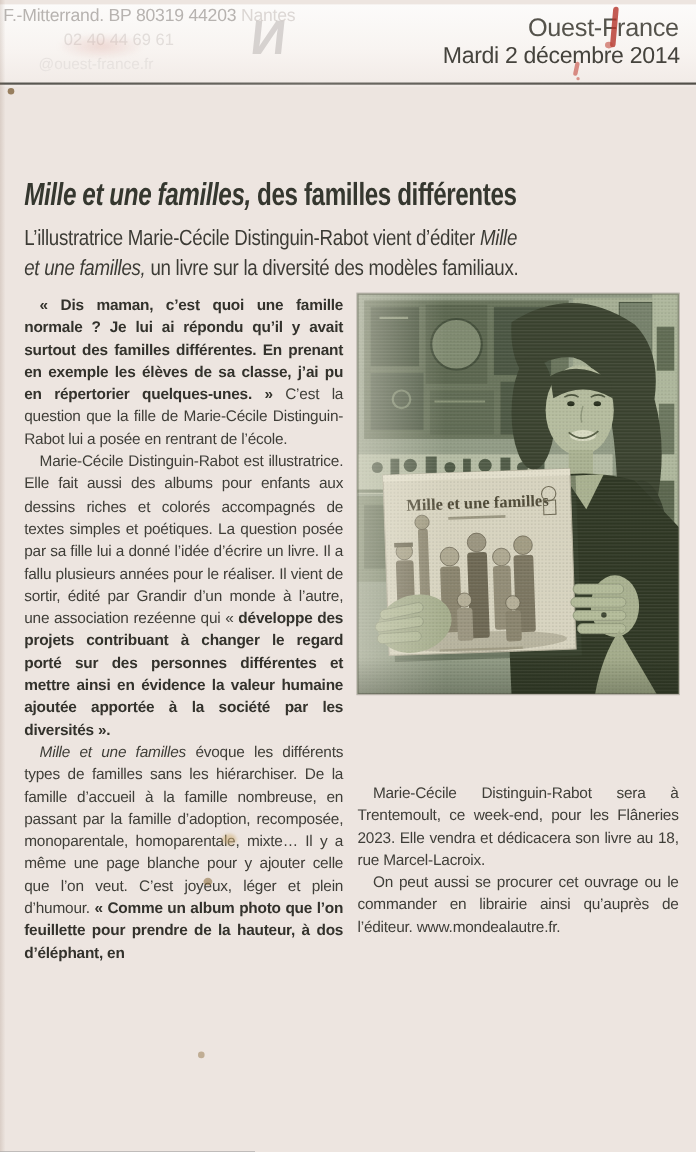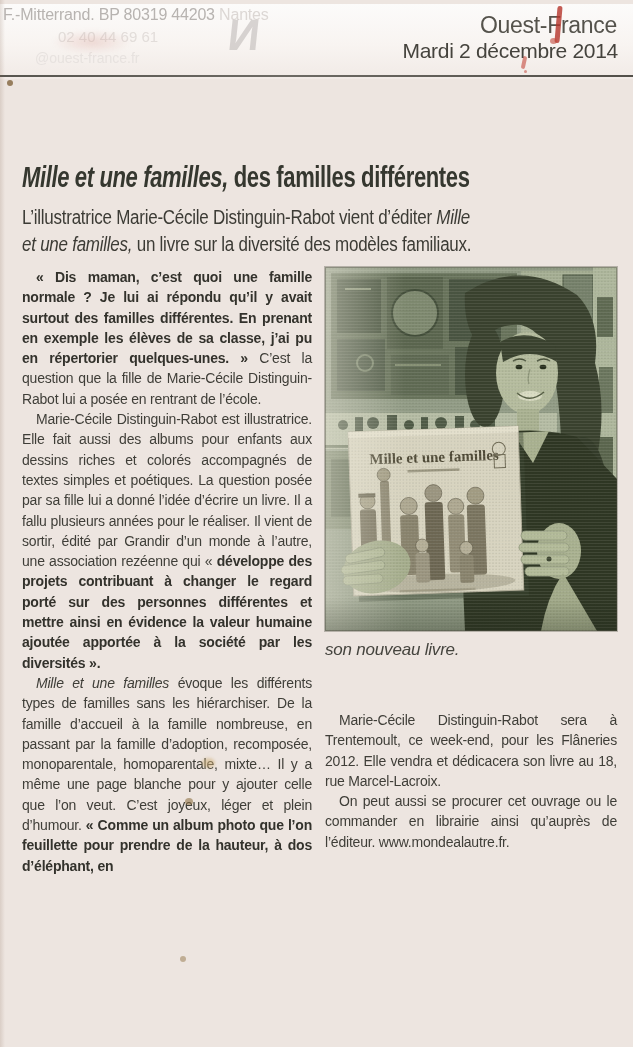--- a/index.html
+++ b/index.html
@@ -244,25 +244,24 @@
 
       <rect width="292" height="364" fill="url(#ht)"></rect>
       <rect width="292" height="364" fill="url(#scanl)"></rect>
       <rect width="80" height="364" fill="url(#leftlight)"></rect>
       <rect y="330" width="292" height="34" fill="url(#botshade)"></rect>
       <rect x="0.5" y="0.5" width="291" height="363" fill="none" stroke="rgba(70,70,58,0.4)"></rect>
     </svg>
   </div>
 
   <div class="caption">
-    <span>son nouveau livre.</span>
   </div>
 
   <div class="col col-right">
-    <p><span>Marie-Cécile Distinguin-Rabot sera à Trentemoult, ce week-end, pour les Flâneries 2012. Elle vendra et dédicacera son livre au 18, rue Marcel-Lacroix.</span></p>
+    <p><span>Marie-Cécile Distinguin-Rabot sera à Trentemoult, ce week-end, pour les Flâneries 2023. Elle vendra et dédicacera son livre au 18, rue Marcel-Lacroix.</span></p>
     <p><span>On peut aussi se procurer cet ouvrage ou le commander en librairie ainsi qu’auprès de l’éditeur. www.mondealautre.fr.</span></p>
   </div>
 
   <div class="stain s1"></div>
   <div class="stain s2"></div>
   <div class="stain s3"></div>
   <div class="stain s4"></div>
   <div class="edge-left"></div>
 
 </div>

